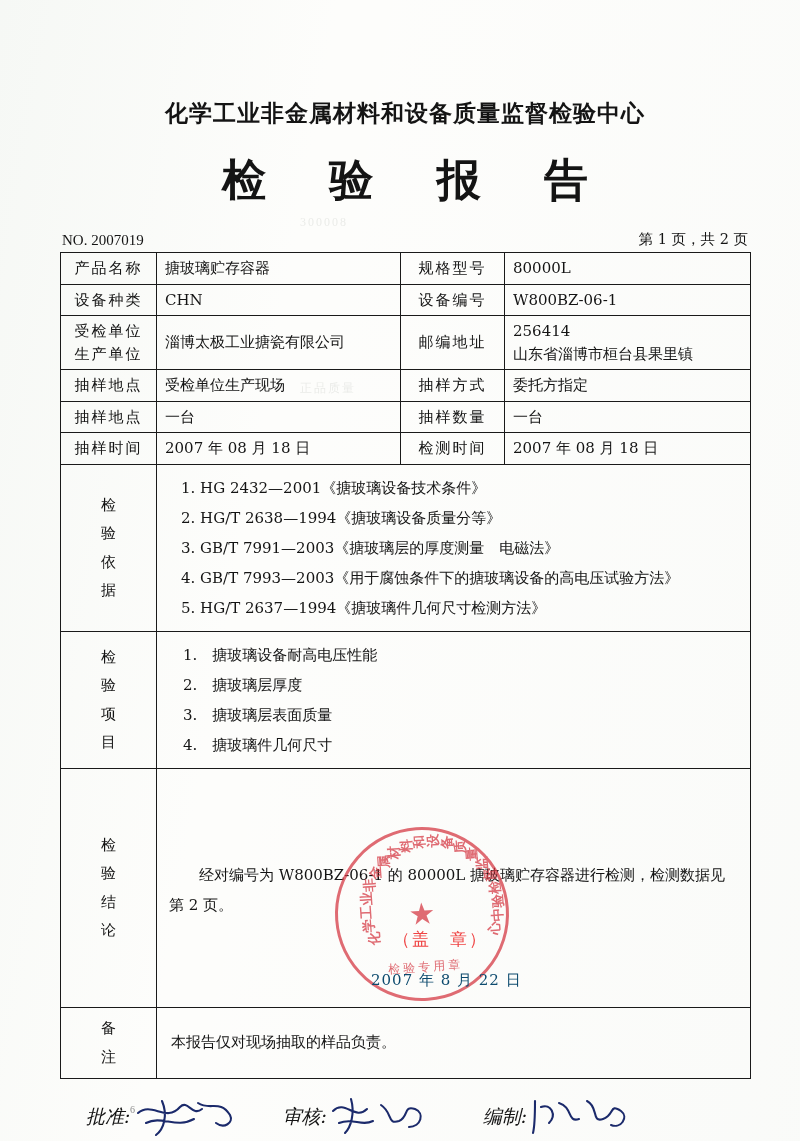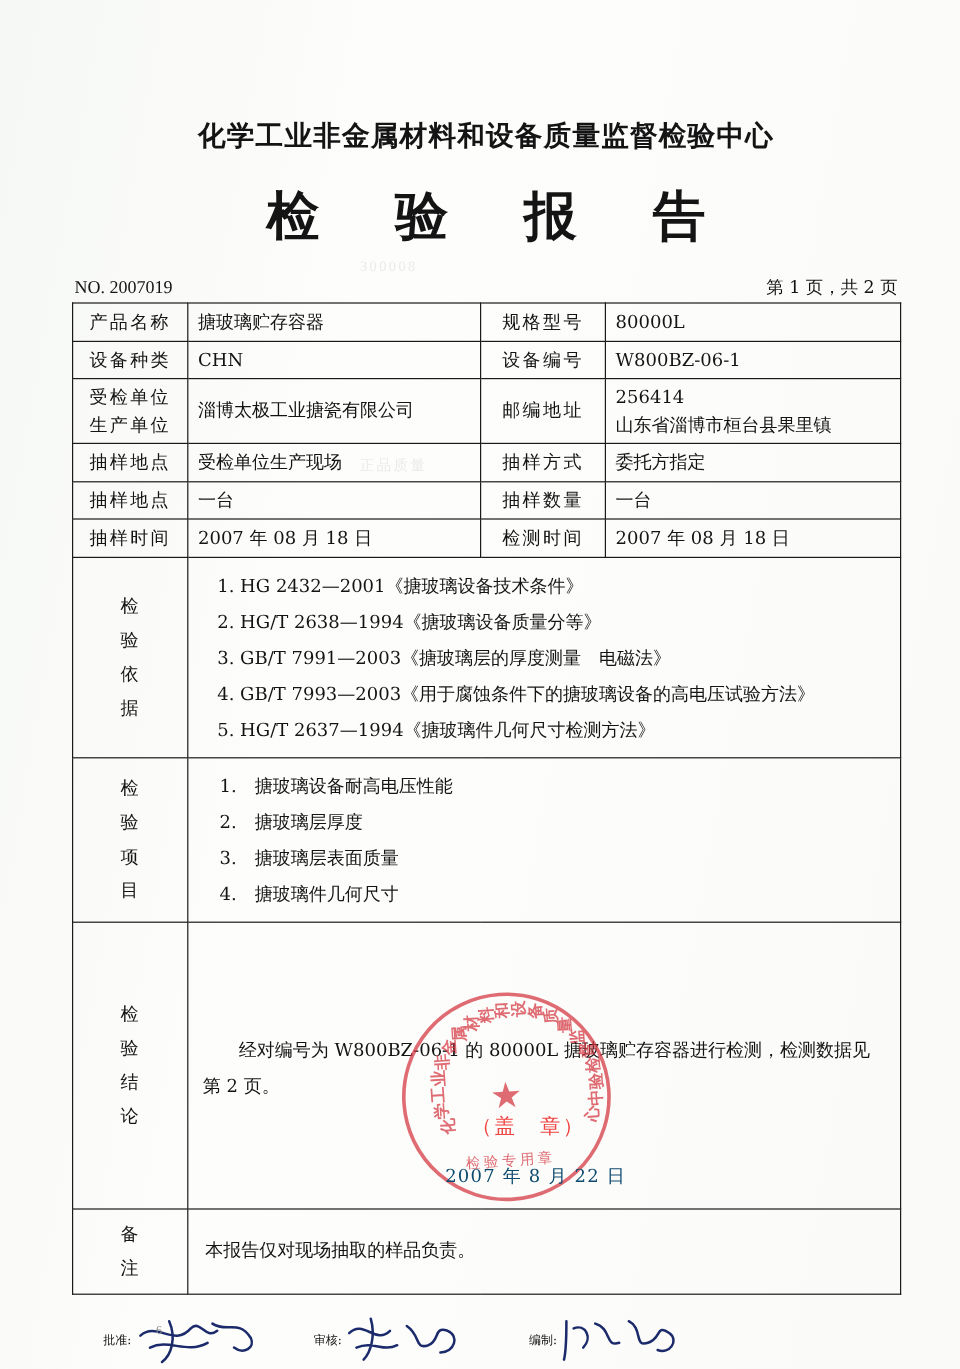--- a/index.html
+++ b/index.html
@@ -86,20 +86,21 @@
   td.value {
     text-align: left;
     padding-left: 10px;
   }
   .w-label { width: 96px; }
   .w-val1 { width: 244px; }
   .w-label2 { width: 104px; }
   .w-val2 { width: 246px; }
 
   td.label-v {
+    text-align: center;
     vertical-align: middle;
     letter-spacing: 0;
     line-height: 2.0;
     font-size: 15px;
   }
   .vlabel-inner {
     display: block;
     width: 16px;
     margin: 0 auto;
     word-break: break-all;
@@ -188,24 +189,25 @@
     top: 200px;
     font-size: 15px;
     color: #0c4a6e;
     font-family: "DejaVu Serif", serif;
     letter-spacing: 1px;
   }
 
   .sign-row {
     display: flex;
     margin-top: 18px;
-    font-size: 10px;
+    font-size: 19px;
     font-family: "DejaVu Serif", serif;
     padding-left: 26px;
     align-items: center;
+    font-style: italic;
   }
   .sign-group { display: flex; align-items: center; }
   .sign-label { white-space: nowrap; }
   .sign-mark {
     display: inline-block;
     width: 112px;
     height: 40px;
     margin-left: 2px;
     position: relative;
   }

